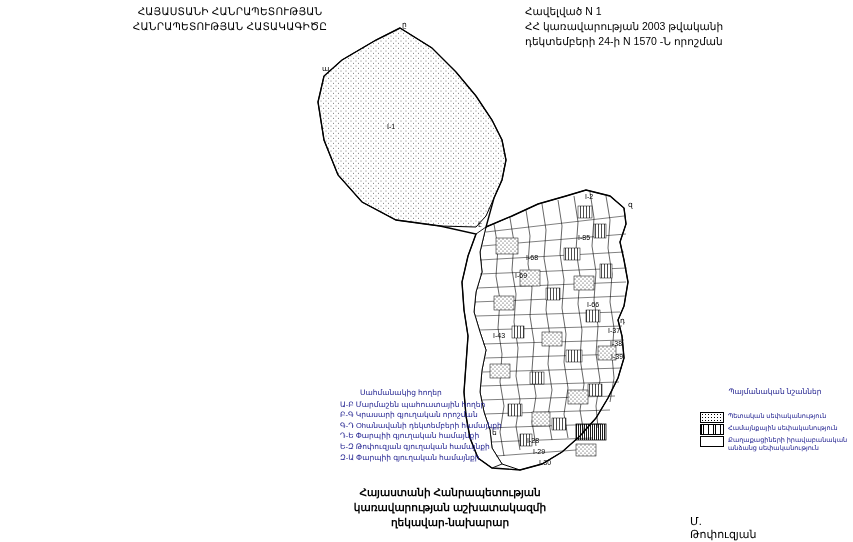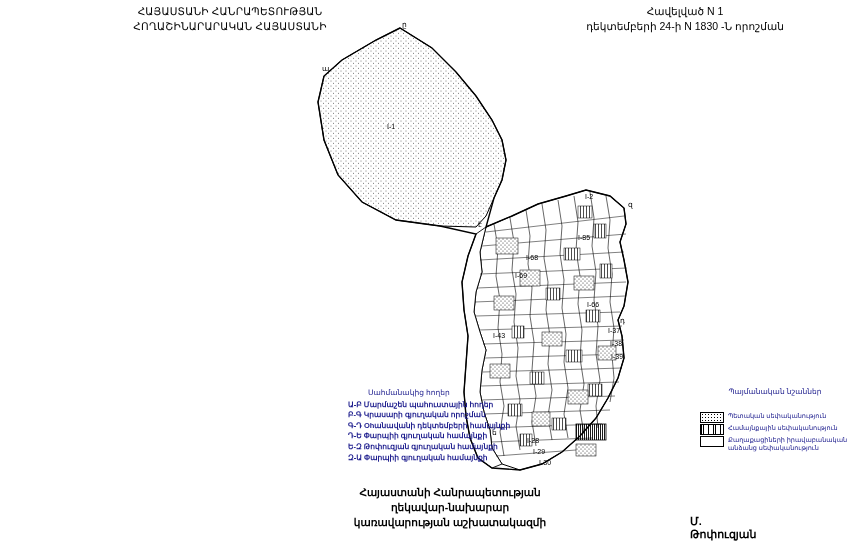--- a/index.html
+++ b/index.html
@@ -31,21 +31,20 @@
     text-align: center;
     font-size: 10.5px;
     line-height: 15px;
     letter-spacing: 0.2px;
   }
   .title-right {
     position: absolute;
     left: 525px;
     top: 4px;
     width: 320px;
-    text-align: center;
     font-size: 10.5px;
     line-height: 15px;
   }
   .title-line { display: block; white-space: nowrap; }
 
   
   .caption {
     position: absolute;
     left: 300px;
     top: 485px;
@@ -53,39 +52,38 @@
     text-align: center;
     font-size: 10.5px;
     line-height: 15px;
     font-weight: bold;
   }
   .author {
     position: absolute;
     left: 690px;
     top: 515px;
     font-size: 11px;
-    font-weight: bold;
+    font-weight: normal;
   }
 
   
   .legend-left {
     position: absolute;
     left: 340px;
     top: 388px;
     font-size: 7.5px;
     line-height: 10.6px;
     color: #1a1a8c;
-    margin-left: 8px;
   }
   .legend-left .lhead {
     display: block;
     margin-left: 20px;
     margin-bottom: 1px;
   }
-  .legend-left .litem { display: block; white-space: nowrap; font-weight: bold; }
+  .legend-left .litem { display: block; white-space: nowrap; }
 
   
   .legend-right {
     position: absolute;
     left: 700px;
     top: 388px;
     width: 150px;
     font-size: 6.5px;
     line-height: 8.5px;
     color: #1a1a8c;
@@ -142,26 +140,27 @@
     white-space: nowrap;
   }
 </style>
 </head>
 <body>
 
 <div id="page">
 
   <div class="title-left">
     <span class="title-line">ՀԱՅԱՍՏԱՆԻ ՀԱՆՐԱՊԵՏՈՒԹՅԱՆ</span>
-    <span class="title-line">ՀՈՂԱՇԻՆԱՐԱՐԱԿԱՆ ՀԱՅԱՍՏԱՆԻ</span>
+    <span class="title-line">ՀԱՆՐԱՊԵՏՈՒԹՅԱՆ ՀԱՏԱԿԱԳԻԾԸ</span>
   </div>
 
   <div class="title-right">
     <span class="title-line">Հավելված N 1</span>
-    <span class="title-line">դեկտեմբերի 24-ի N 1830 -Ն որոշման</span>
+    <span class="title-line">ՀՀ կառավարության 2003 թվականի</span>
+    <span class="title-line">դեկտեմբերի 24-ի N 1570 -Ն որոշման</span>
   </div>
 
   <div id="map">
     <svg width="420" height="470" viewBox="0 0 420 470" xmlns="http://www.w3.org/2000/svg">
       <defs>
         <pattern id="pDots" width="4" height="4" patternUnits="userSpaceOnUse">
           <rect width="4" height="4" fill="#ffffff"></rect>
           <circle cx="1" cy="1" r="0.5" fill="#000000"></circle>
           <circle cx="3" cy="3" r="0.5" fill="#000000"></circle>
         </pattern>
@@ -308,18 +307,18 @@
 
     <div class="legend-row">
       <span class="swatch sw-blank"></span>
       <span class="rtext" style="white-space: pre-line;">Քաղաքացիների իրավաբանական
 անձանց սեփականություն</span>
     </div>
   </div>
 
   <div class="caption">
     <span class="title-line">Հայաստանի Հանրապետության</span>
+    <span class="title-line">կառավարության աշխատակազմի</span>
     <span class="title-line">ղեկավար-նախարար</span>
-    <span class="title-line">կառավարության աշխատակազմի</span>
   </div>
   <div class="author">Մ. Թոփուզյան</div>
 
 </div>
 
 </body></html>

